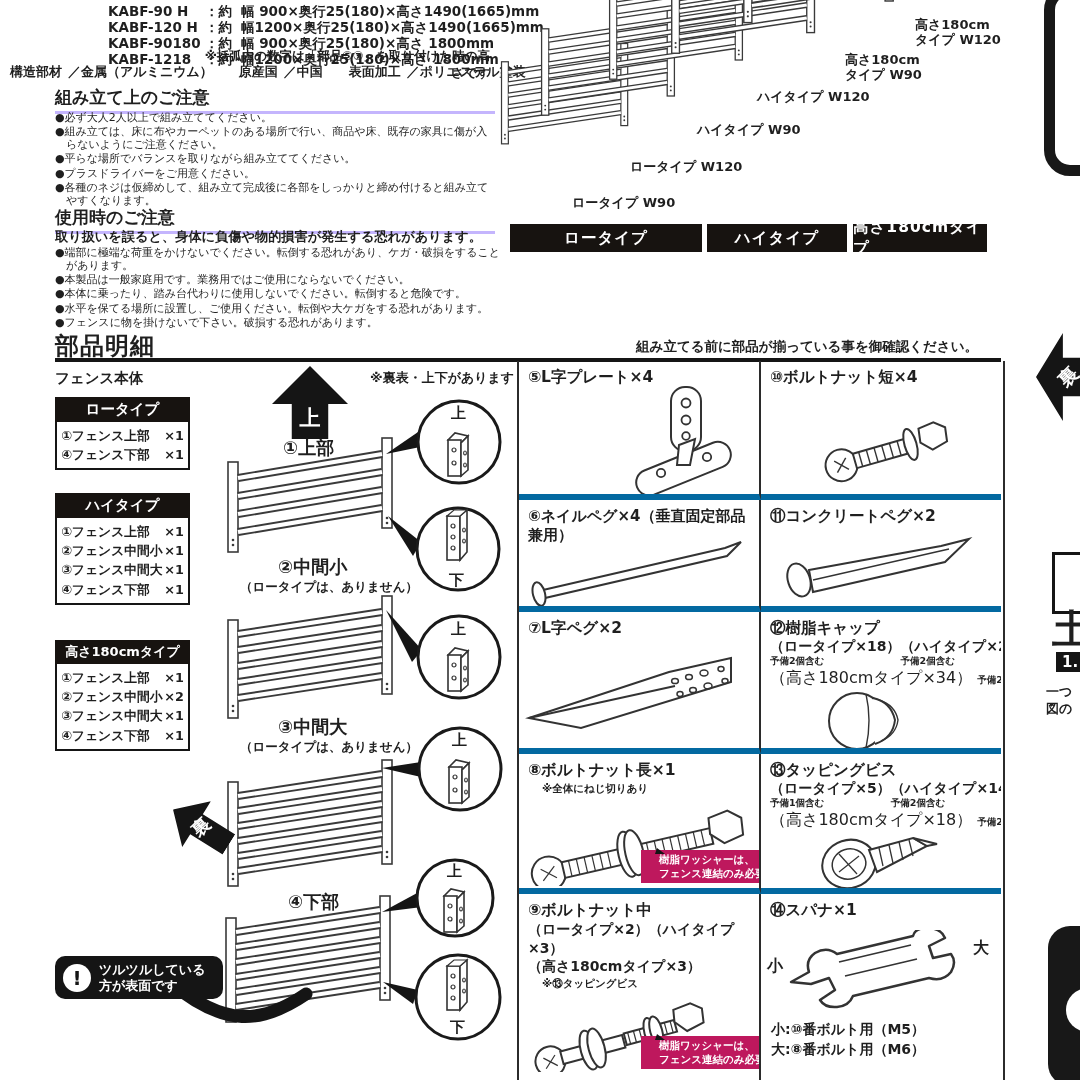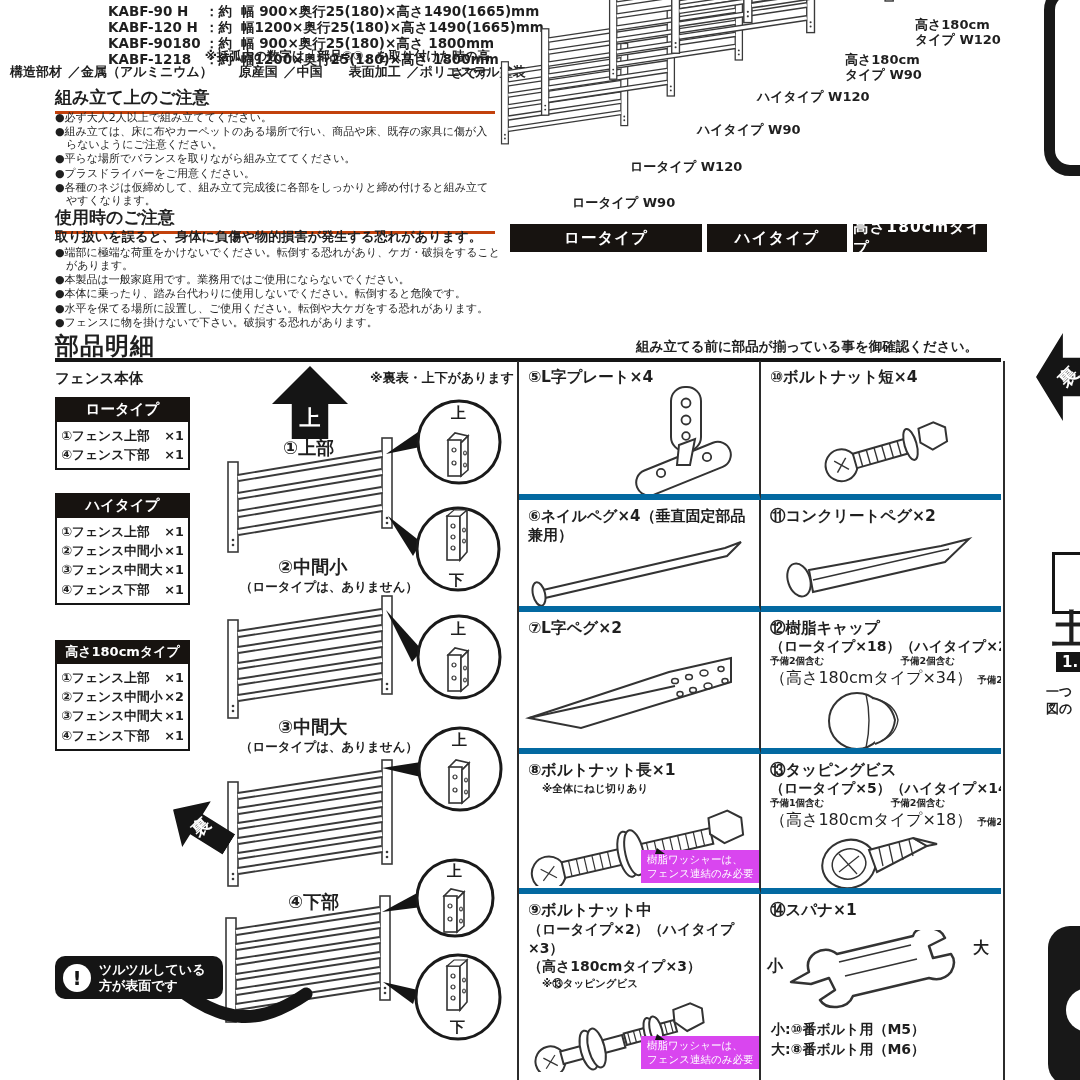--- a/index.html
+++ b/index.html
@@ -8,21 +8,21 @@
   .abs{position:absolute}
   
   .spec-row{display:flex;font-size:13.5px;font-weight:600;line-height:1.18;white-space:pre}
   .spec-code{width:97px}
   .spec-mid{width:36px}
   .bracket-note{font-size:12.5px;font-weight:700;text-align:right}
   .materials{display:flex;font-size:13px;font-weight:600;white-space:pre}
   .materials .m-label{margin-right:6px}
   .materials .m-pair{margin-right:26px;display:flex}
   
-  .sec-title{font-size:17px;font-weight:800;border-bottom:3px solid #c2410c;padding-bottom:2px}
+  .sec-title{font-size:17px;font-weight:800;border-bottom:3px solid #c4b5fd;padding-bottom:2px}
   .bullets{font-size:11px;font-weight:500;line-height:1.16}
   .bullets div{padding-left:1em;text-indent:-1em;margin-bottom:1.5px}
   .warn{font-size:13.2px;font-weight:800}
   
   .ov-label{font-size:13px;font-weight:600;line-height:1.15;white-space:nowrap}
   .banner{background:#171310;color:#fff;font-size:15.5px;font-weight:700;display:flex;
           align-items:center;justify-content:center;height:28px;letter-spacing:1px}
   
   .parts-title{font-size:24px;font-weight:800;letter-spacing:1px}
   .check-note{font-size:13.5px;font-weight:700;text-align:right}
@@ -55,22 +55,22 @@
          border-left:2px solid #2b2b2b;border-right:2px solid #2b2b2b}
   .pcell{border-bottom:6px solid #0369a1;position:relative;padding:7px 9px;overflow:hidden}
   .pcell.colL{border-right:2px solid #2b2b2b}
   .pcell.lastrow{border-bottom:none}
   .ptitle{font-size:15.5px;font-weight:700;line-height:1.25}
   .psub{font-size:14px;font-weight:700;line-height:1.3}
   .pnote{font-size:10.5px;font-weight:600;margin-left:14px;margin-top:2px}
   .pgroup{display:inline-block;text-align:left;vertical-align:top}
   .pgroup .gmain{font-size:14px;font-weight:700;display:block;line-height:1.2}
   .pgroup .gnote{font-size:9.5px;font-weight:600;display:block}
-  .callout{position:absolute;background:#d946ef;color:#fff;font-size:10.5px;font-weight:400;
-           padding:3px 6px;line-height:1.3;white-space:nowrap}
+  .callout{position:absolute;background:#be185d;color:#fff;font-size:10.5px;font-weight:700;
+           padding:3px 18px;line-height:1.3;white-space:nowrap}
   .callout:before{content:"";position:absolute;top:-8px;left:14px;border:6px solid transparent;
                   border-bottom-color:#151515;border-left-width:2px;border-right-width:8px}
   .size-label{font-size:16px;font-weight:800}
   .use-lines{font-size:14px;font-weight:700;line-height:1.4}
   
   .corner-box{border:11px solid #181818;border-radius:26px;background:#fff}
   .strip-box{border:3px solid #151515;background:#fff}
   .soil{font-size:40px;font-weight:800}
   .badge{background:#151515;color:#fff;font-size:15px;font-weight:800;padding:1px 6px}
   .strip-txt{font-size:13px;font-weight:600;line-height:1.3}

